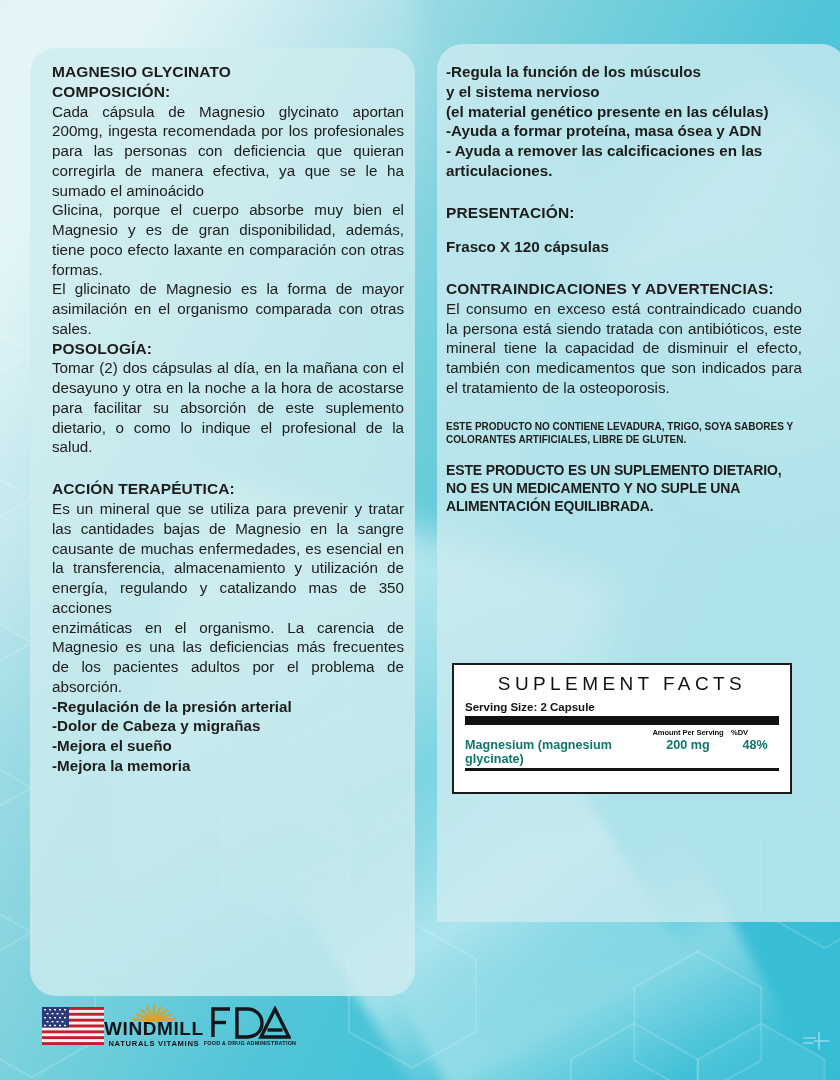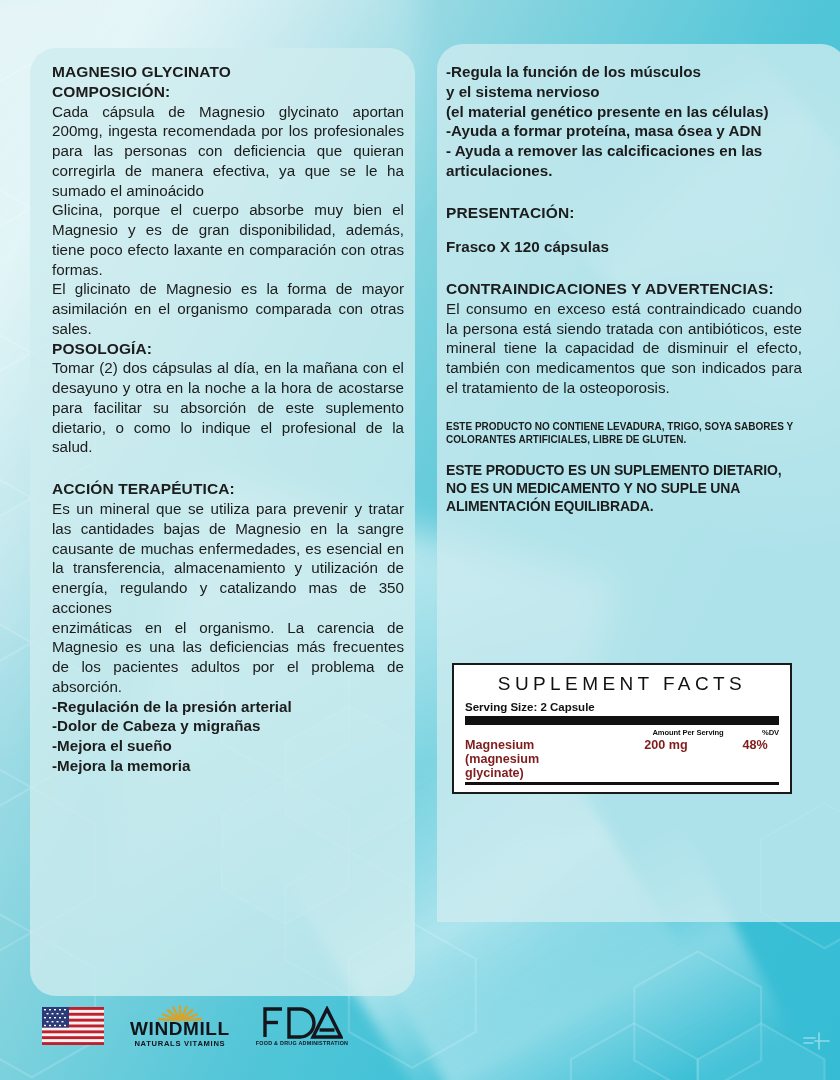--- a/index.html
+++ b/index.html
@@ -163,40 +163,38 @@
   #facts-colheads {
     display: flex;
     justify-content: flex-end;
     align-items: flex-end;
     font-size: 7.6px;
     font-weight: bold;
     color: #111;
     letter-spacing: -0.1px;
   }
   #facts-colheads .ch-amt { width: 86px; text-align: center; }
-  #facts-colheads .ch-dv  { width: 48px; text-align: right; }
+  #facts-colheads .ch-dv  { width: 48px; text-align: left; }
   #facts-row {
     display: flex;
     align-items: baseline;
     font-size: 12.6px;
     font-weight: bold;
-    color: #7f1d1d;
+    color: #0f766e;
     margin-top: 1px;
-    gap: 22px;
   }
   #facts-row .nutrient { flex: 1; }
   #facts-row .amount { width: 86px; text-align: center; }
   #facts-row .dv { width: 48px; text-align: center; }
   
   #footer-logos {
     position: absolute;
     left: 42px; top: 1004px;
     display: flex;
     align-items: center;
-    gap: 26px;
   }
   #flag-logo { width: 62px; height: 38px; display: block; }
   #windmill-logo { display: flex; flex-direction: column; align-items: center; }
   #windmill-rays { display: block; }
   #windmill-name {
     font-size: 19px;
     font-weight: bold;
     letter-spacing: .6px;
     color: #13131a;
     line-height: 1;

